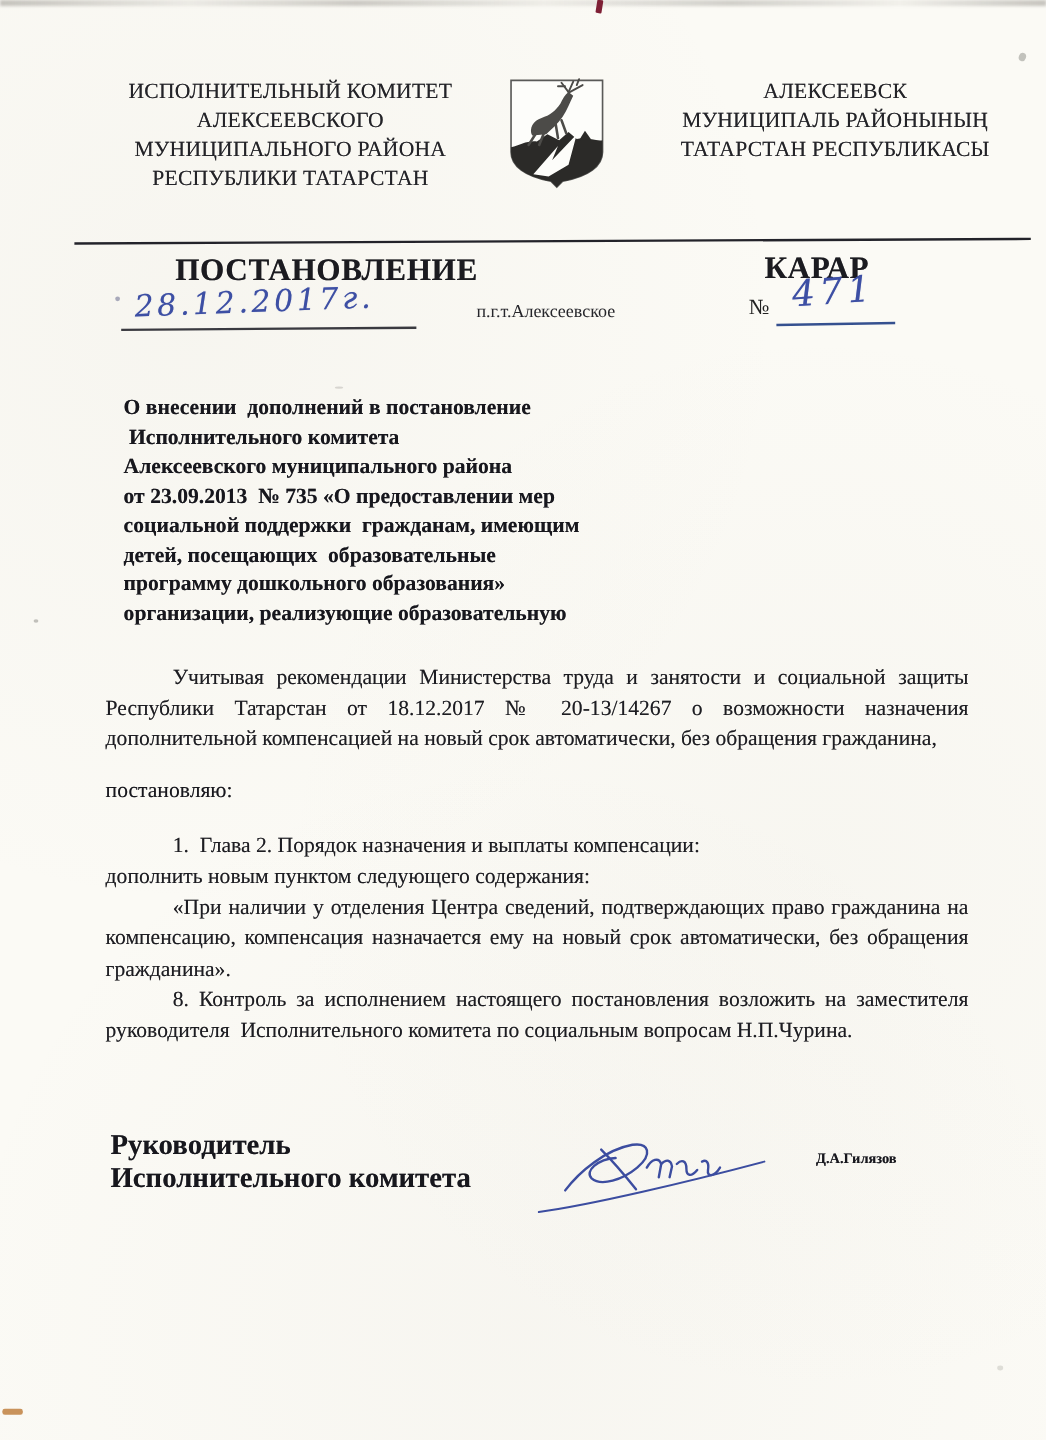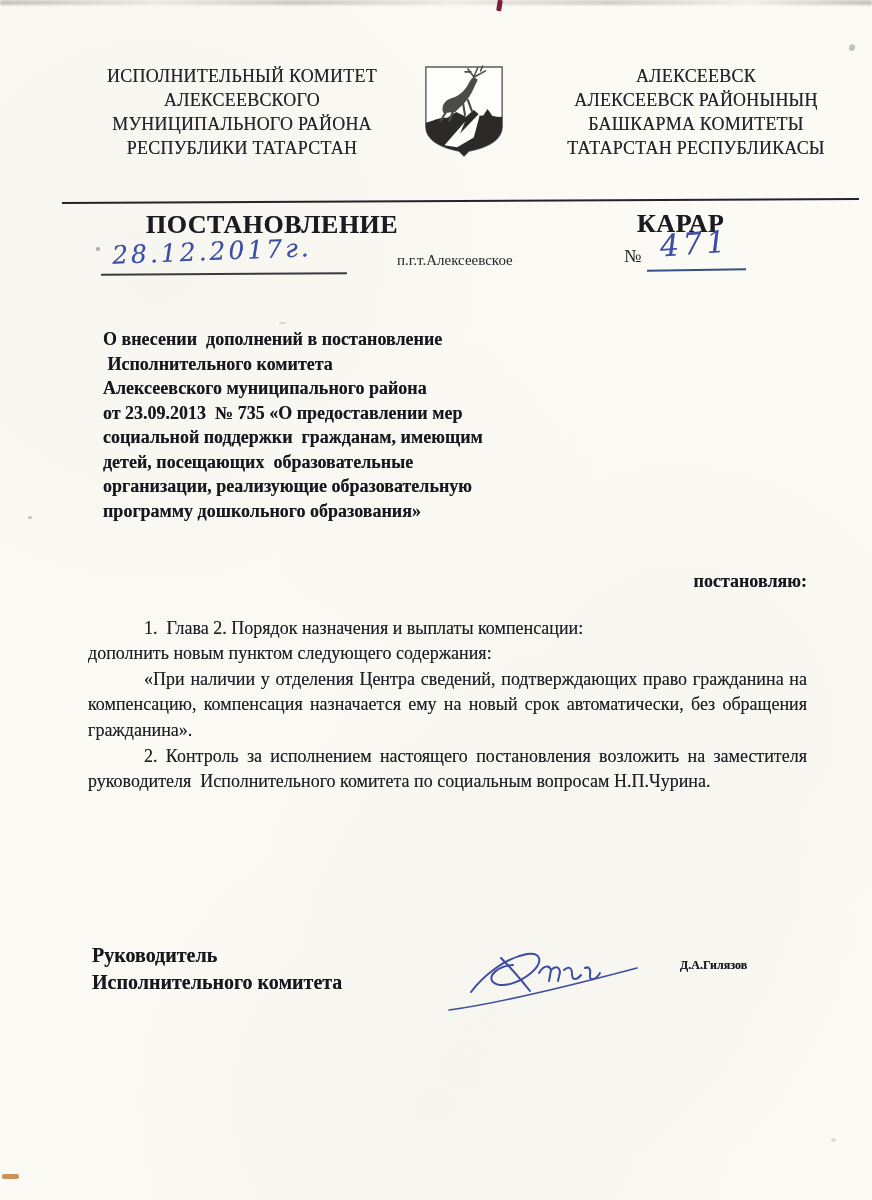--- a/index.html
+++ b/index.html
@@ -50,25 +50,25 @@
   
   .title { position:absolute; left:103px; top:327px; width:500px;
            font-weight:bold; font-size:18px; line-height:24.5px; color:#17171d;
            text-shadow:0 0 .5px rgba(15,15,25,.55); }
 
   
   .body-flow { position:absolute; left:88px; top:552px; width:719px;
                font-size:18px; line-height:25.6px; color:#1d1d22;
                text-align:justify; text-shadow:0 0 .4px rgba(20,20,25,.5); }
   .indent { text-indent:56px; }
-  .resolve { text-align:right; font-weight:bold; margin:17px 0 21px 0; color:#17171d; }
+  .resolve { text-align:left; font-weight:normal; margin:17px 0 21px 0; color:#17171d; }
 
   
   .sig-post { position:absolute; left:92px; top:942px; font-weight:bold;
-              font-size:20px; line-height:27px; color:#17171d;
+              font-size:24px; line-height:27px; color:#17171d;
               text-shadow:0 0 .5px rgba(15,15,25,.55); }
   .sig-scribble { position:absolute; left:443px; top:942px; width:200px; height:75px; }
   .sig-name { position:absolute; left:680px; top:958px; font-weight:bold; font-size:12px;
               color:#17171d; text-shadow:0 0 .5px rgba(15,15,25,.55); }
 
   
   .top-edge { position:absolute; top:0; left:0; width:100%; height:5px;
     background:linear-gradient(90deg, rgba(75,70,62,.30), rgba(75,70,62,.08) 18%,
       rgba(75,70,62,.26) 34%, rgba(75,70,62,.07) 52%, rgba(75,70,62,.24) 70%,
       rgba(75,70,62,.06) 86%, rgba(75,70,62,.30));
@@ -125,22 +125,21 @@
           <path d="M 55,15 L 59,6"></path>
           <path d="M 56,15 L 67,9"></path>
         <path d="M 52,10 L 46,10"></path>
           <path d="M 62,9 L 64,4"></path>
       </g>
     </svg>
   </div>
 
   <div class="org org-right">
     <div>АЛЕКСЕЕВСК</div>
-    <div>АЛЕКСЕЕВСК РАЙОНЫНЫҢ</div>
-    <div>БАШКАРМА КОМИТЕТЫ</div>
+    <div>МУНИЦИПАЛЬ РАЙОНЫНЫҢ</div>
     <div>ТАТАРСТАН РЕСПУБЛИКАСЫ</div>
   </div>
 
   <div class="rule"></div>
 
   <div class="doc-type doc-type-ru">ПОСТАНОВЛЕНИЕ</div>
   <div class="doc-type doc-type-tt">КАРАР</div>
 
   <div class="hand hand-date">28.12.2017г.</div>
   <div class="date-underline"></div>
@@ -149,30 +148,31 @@
   <div class="hand hand-num">471</div>
   <div class="num-underline"></div>
 
   <div class="title">
     <div class="pre">О внесении  дополнений в постановление</div>
     <div class="pre"> Исполнительного комитета</div>
     <div class="pre">Алексеевского муниципального района</div>
     <div class="pre">от 23.09.2013  № 735 «О предоставлении мер</div>
     <div class="pre">социальной поддержки  гражданам, имеющим</div>
     <div class="pre">детей, посещающих  образовательные</div>
+    <div class="pre">программу дошкольного образования»</div>
     <div class="pre">организации, реализующие образовательную</div>
-    <div class="pre">программу дошкольного образования»</div>
   </div>
 
   <div class="body-flow">
+    <p class="indent pre">Учитывая рекомендации Министерства труда и занятости и социальной защиты Республики Татарстан от 18.12.2017 № 20-13/14267 о возможности назначения дополнительной компенсацией на новый срок автоматически, без обращения гражданина,</p>
     <p class="resolve">постановляю:</p>
     <p class="indent pre">1.  Глава 2. Порядок назначения и выплаты компенсации:</p>
     <p class="pre">дополнить новым пунктом следующего содержания:</p>
     <p class="indent pre">«При наличии у отделения Центра сведений, подтверждающих право гражданина на компенсацию, компенсация назначается ему на новый срок автоматически, без обращения гражданина».</p>
-    <p class="indent pre">2. Контроль за исполнением настоящего постановления возложить на заместителя руководителя  Исполнительного комитета по социальным вопросам Н.П.Чурина.</p>
+    <p class="indent pre">8. Контроль за исполнением настоящего постановления возложить на заместителя руководителя  Исполнительного комитета по социальным вопросам Н.П.Чурина.</p>
   </div>
 
   <div class="sig-post">
     <div>Руководитель</div>
     <div>Исполнительного комитета</div>
   </div>
 
   <div class="sig-scribble">
     <svg viewBox="0 0 200 75" width="200" height="75" fill="none" stroke="#3c4da0" stroke-width="2" stroke-linecap="round">
       <path d="M 28,50 C 40,34 62,16 84,12 C 98,10 101,20 88,31 C 76,41 58,47 50,40 C 44,34 55,24 70,23"></path>

